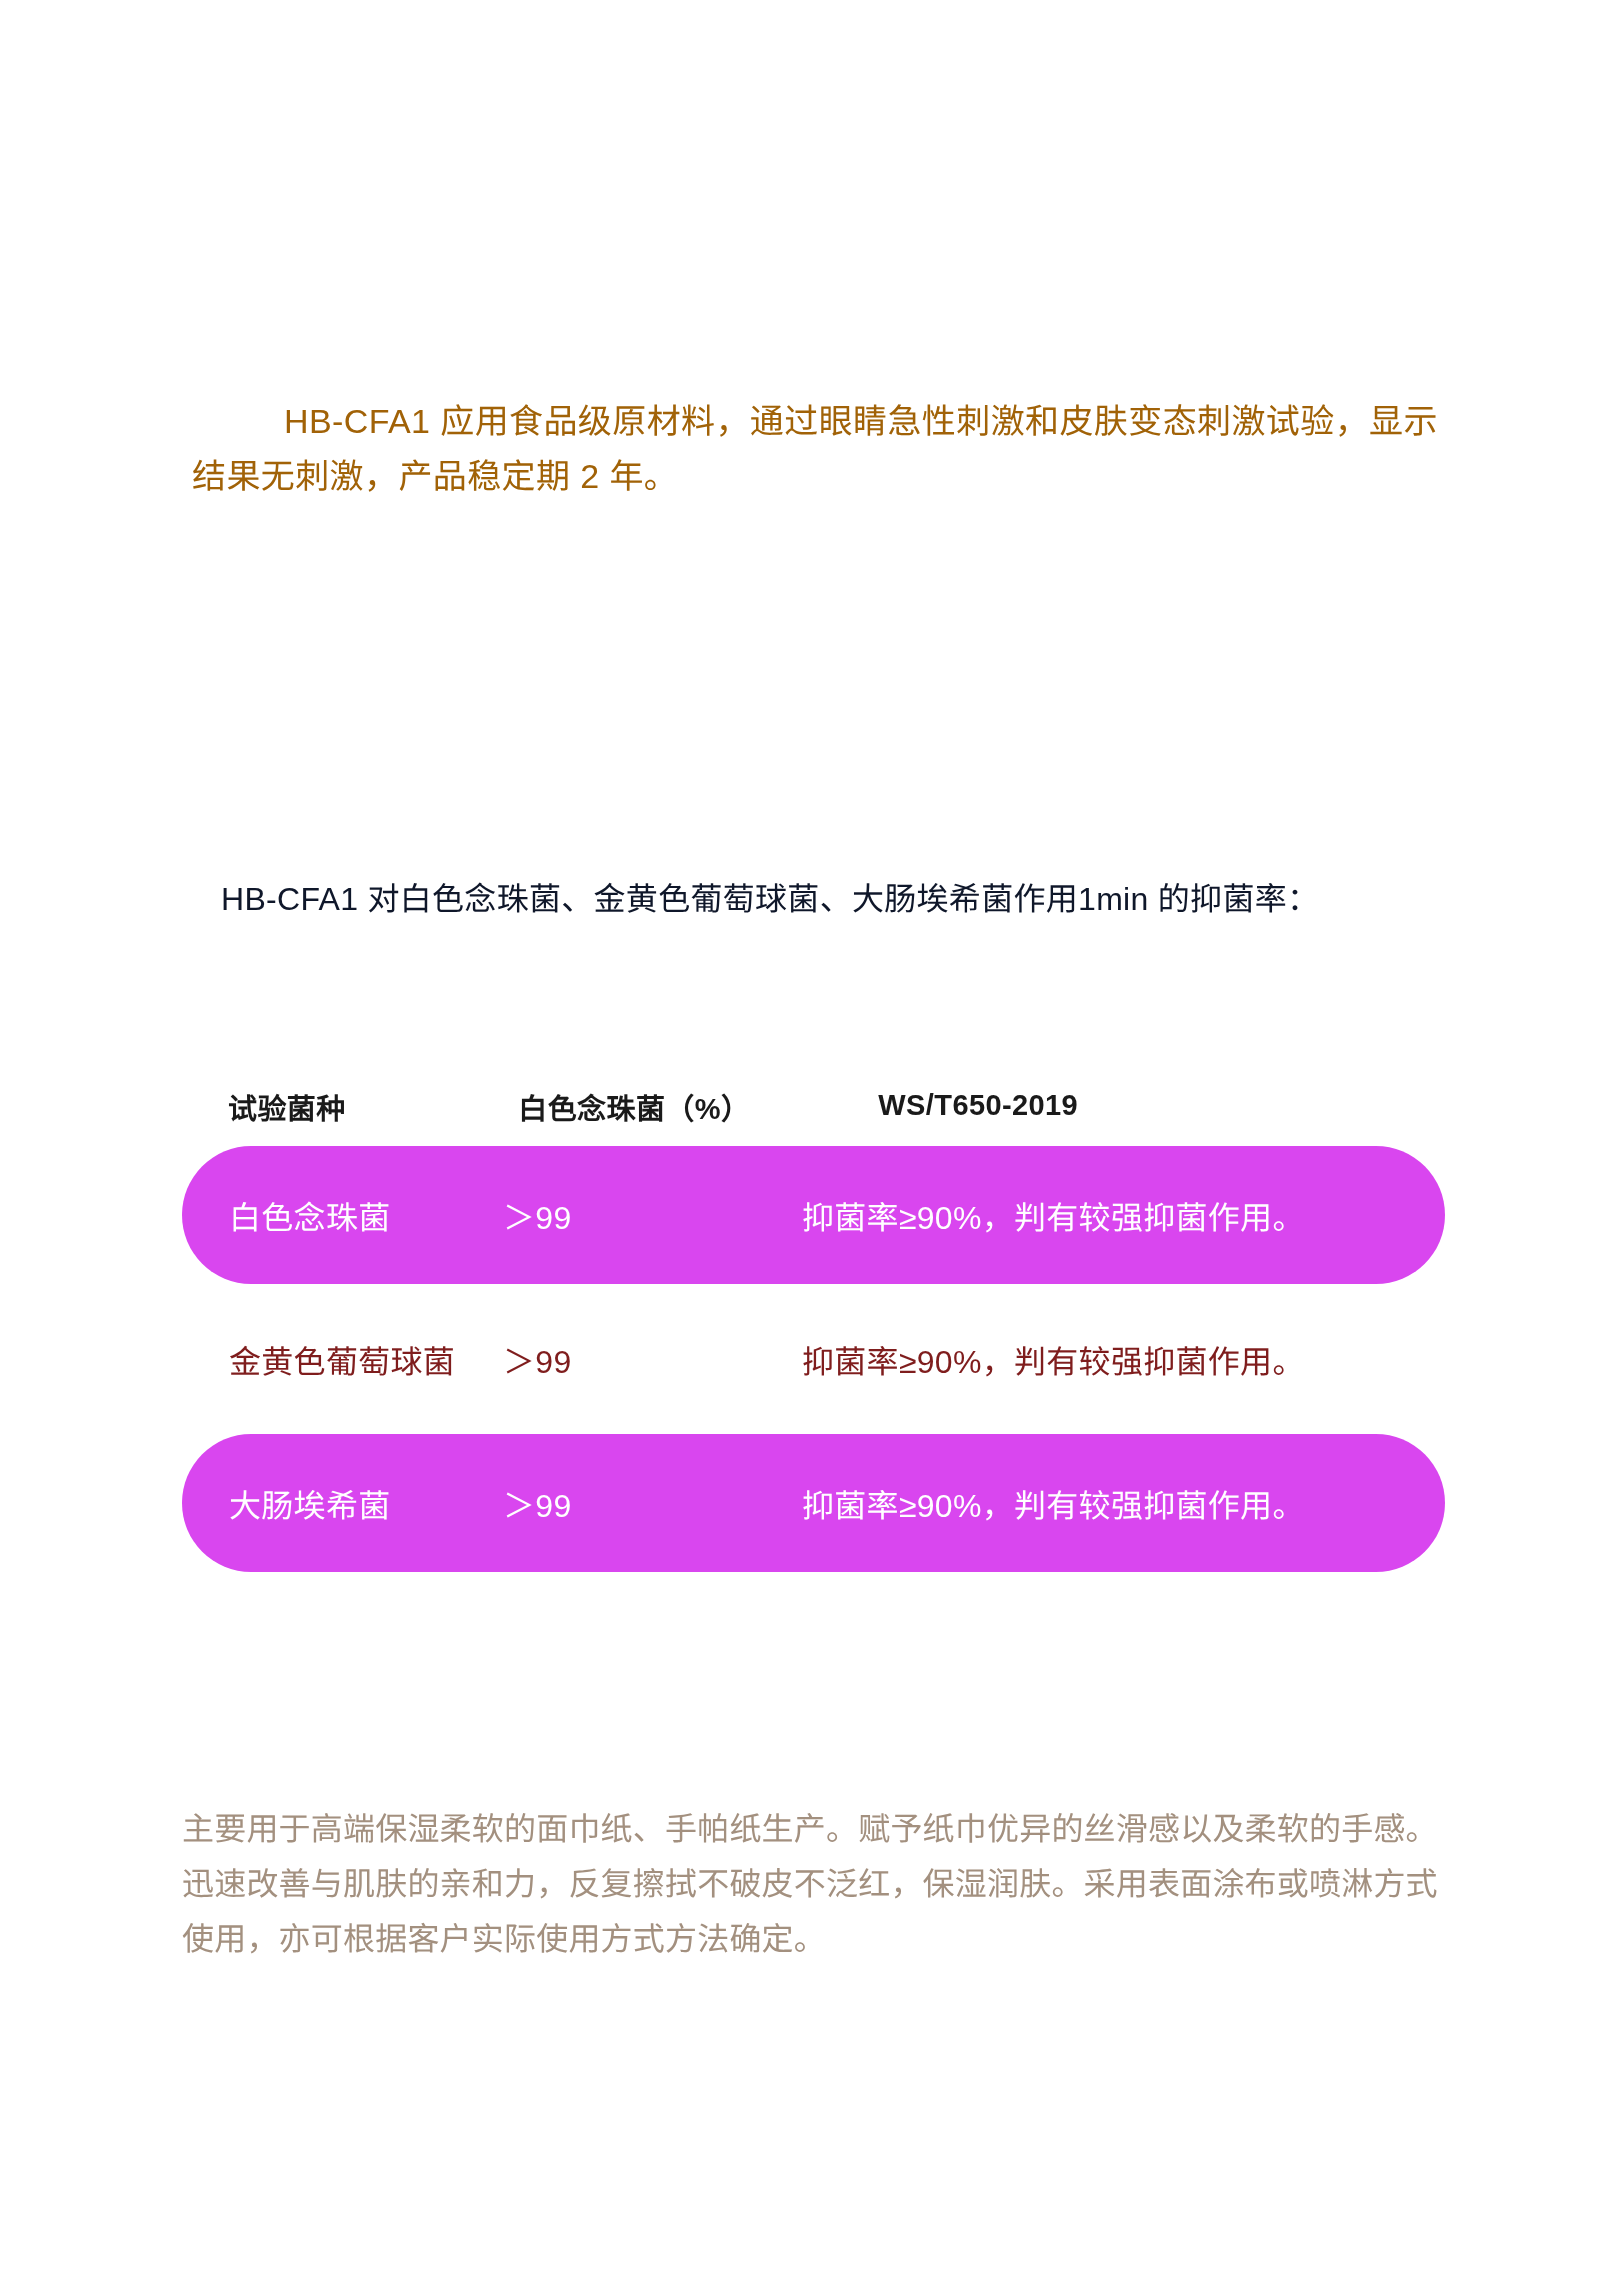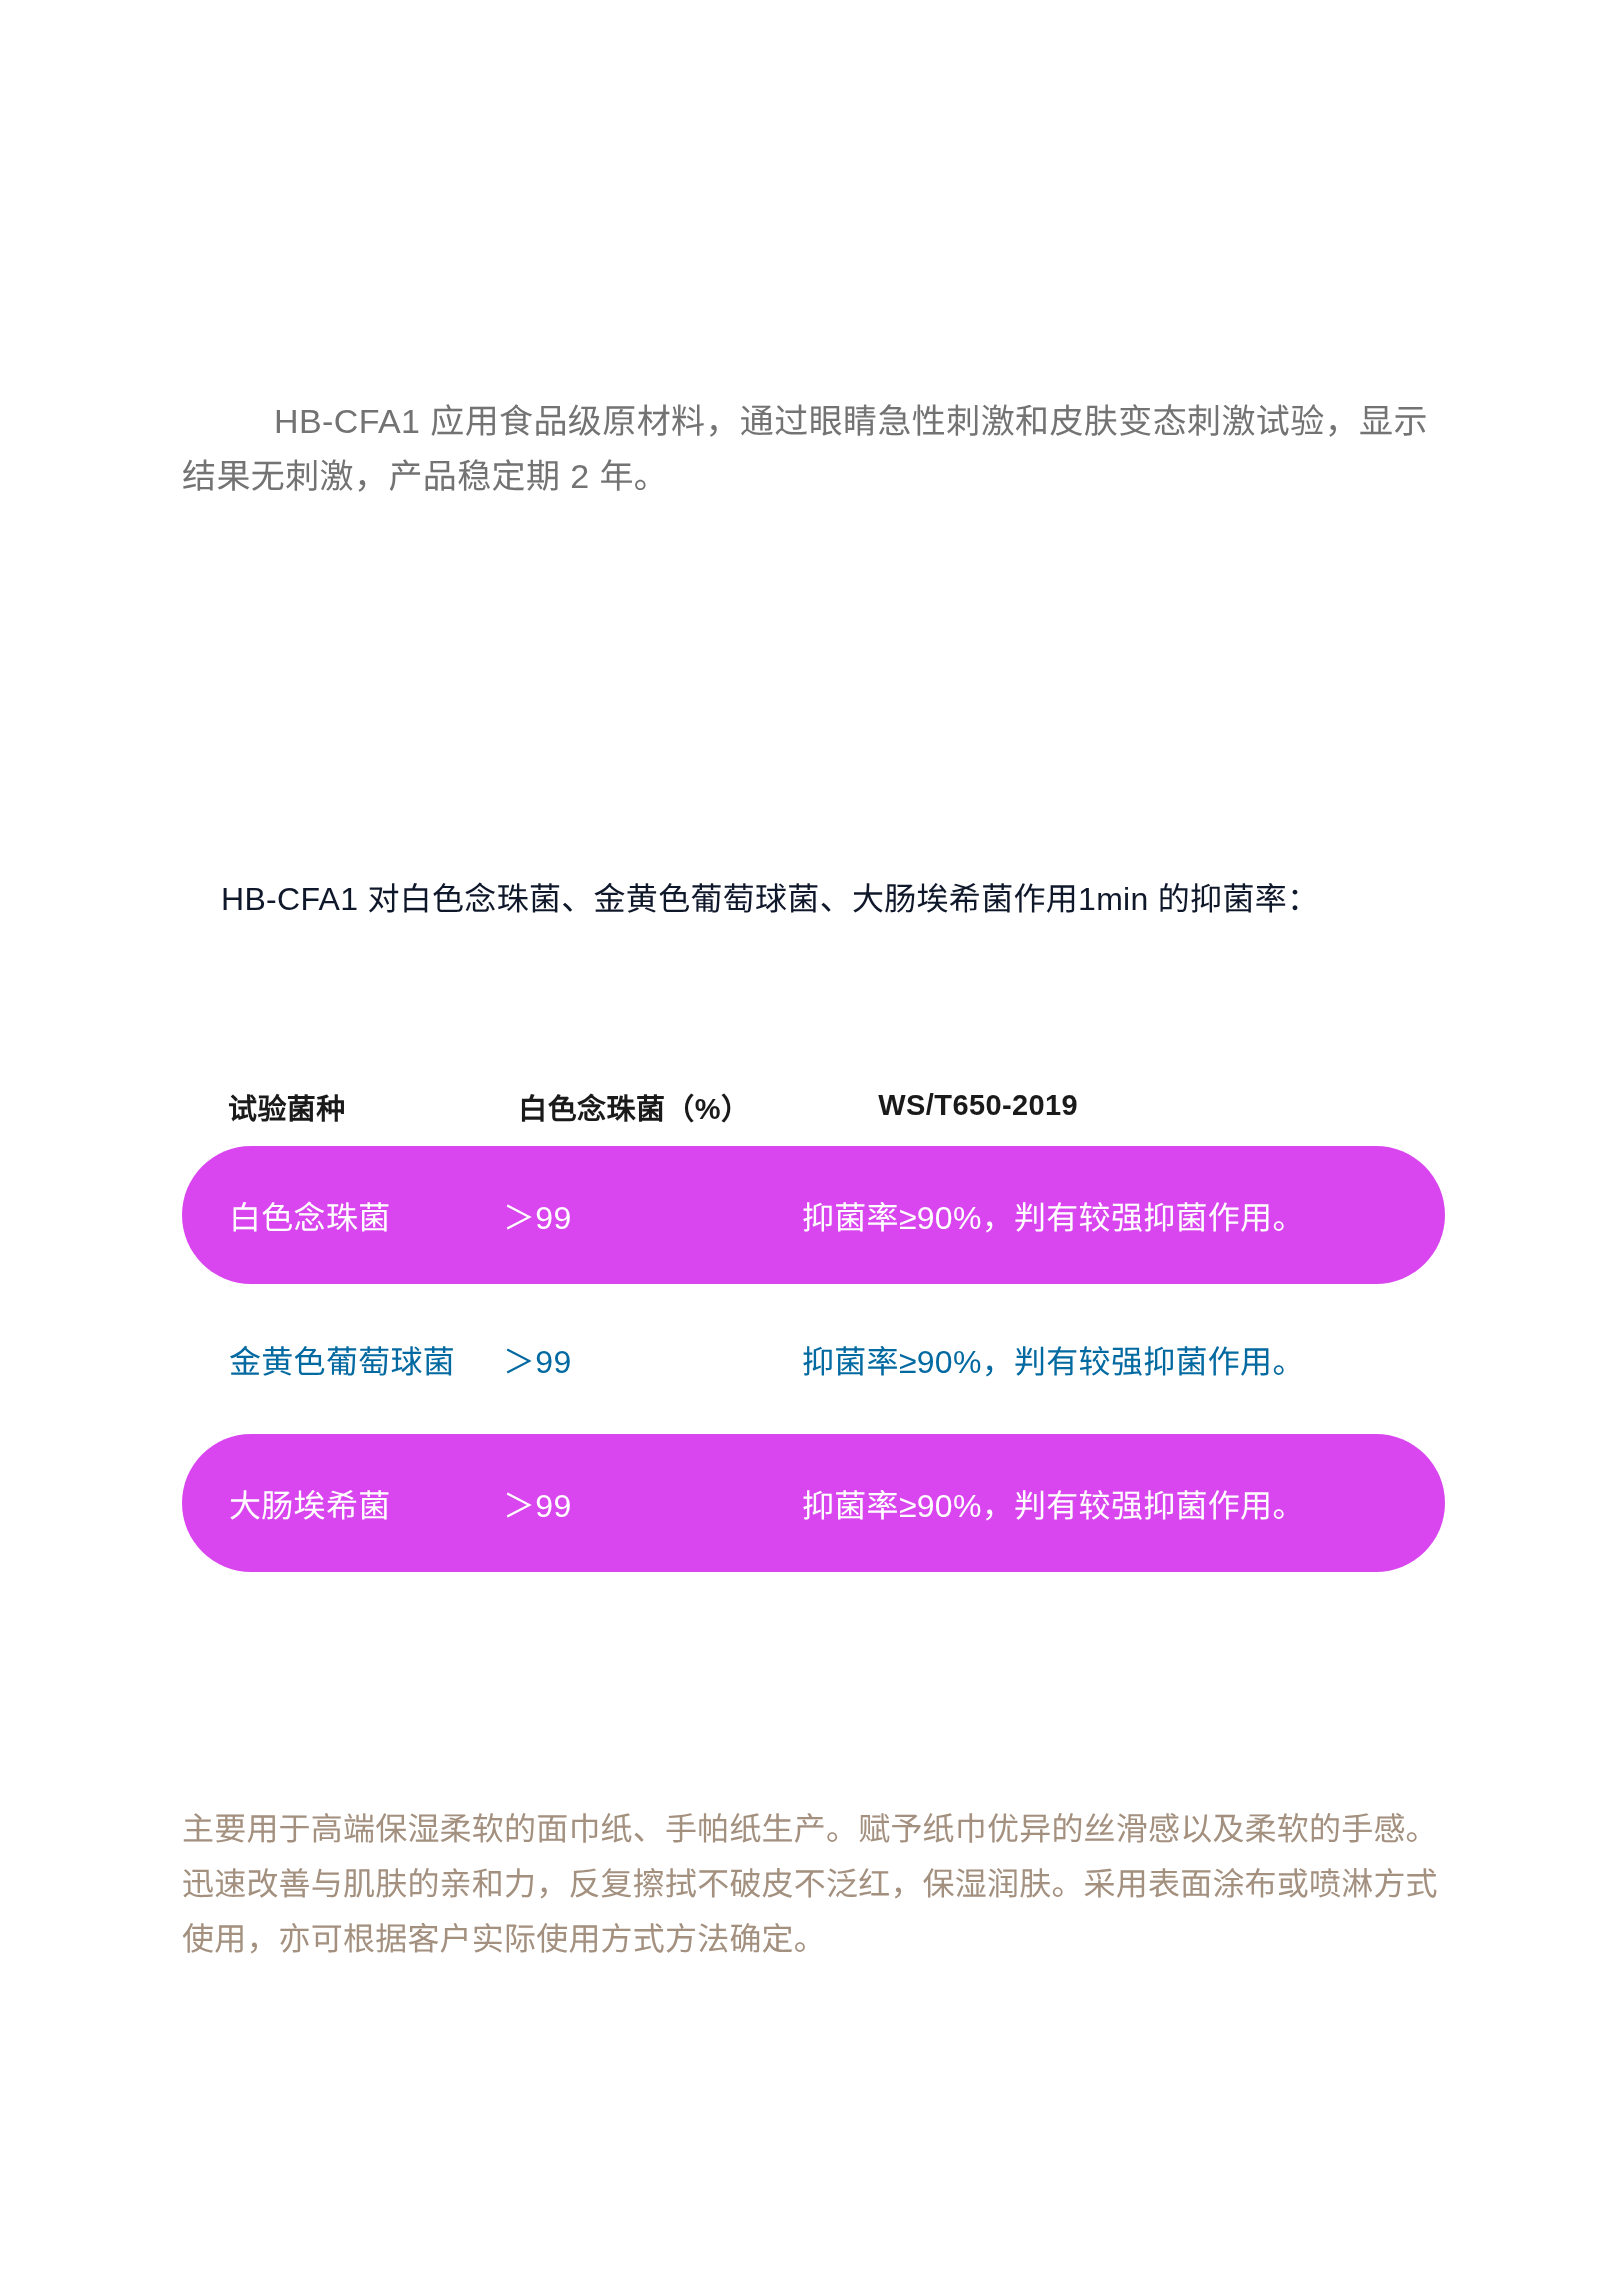--- a/index.html
+++ b/index.html
@@ -18,26 +18,26 @@
     position: relative;
     width: 1623px;
     height: 2295px;
     box-sizing: border-box;
     overflow: hidden;
   }
 
   
   .intro {
     position: absolute;
-    left: 182px;
+    left: 192px;
     top: 360px;
     width: 1270px;
     font-size: 34px;
     line-height: 1.62;
-    color: #737373;
+    color: #a16207;
     letter-spacing: 0.4px;
   }
   .intro .indent {
     display: inline-block;
     width: 92px;
   }
 
   
   .lead {
     position: absolute;
@@ -74,21 +74,21 @@
   .table-head .col-1 { padding-left: 46px; }
   .table-head .col-2 { text-align: left; padding-left: 15.3px; }
   .table-head .col-3 { padding-left: 107px; }
 
   .row {
     display: flex;
     align-items: center;
     height: 138px;
     font-size: 32px;
     letter-spacing: 0.3px;
-    color: #0369a1;
+    color: #7f1d1d;
     margin-top: 6.1px;
   }
   .row.shaded {
     background: #d946ef;
     border-radius: 69px;
     color: #ffffff;
   }
   .row .col-1 { padding-left: 47px; }
   .row .col-2 { text-align: left; }
   .row .col-3 { padding-left: 46px; }

